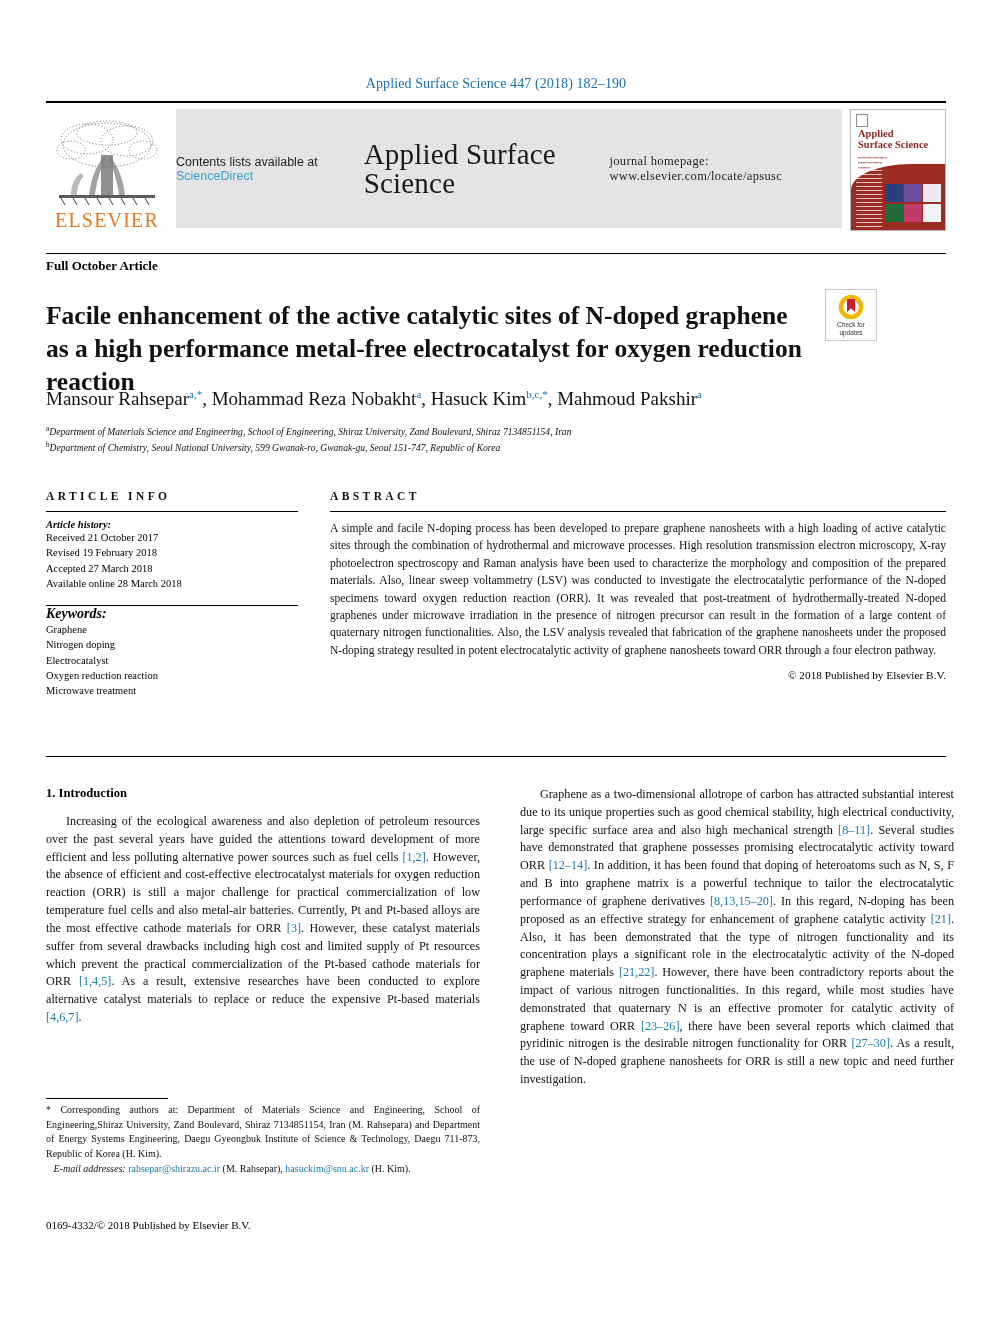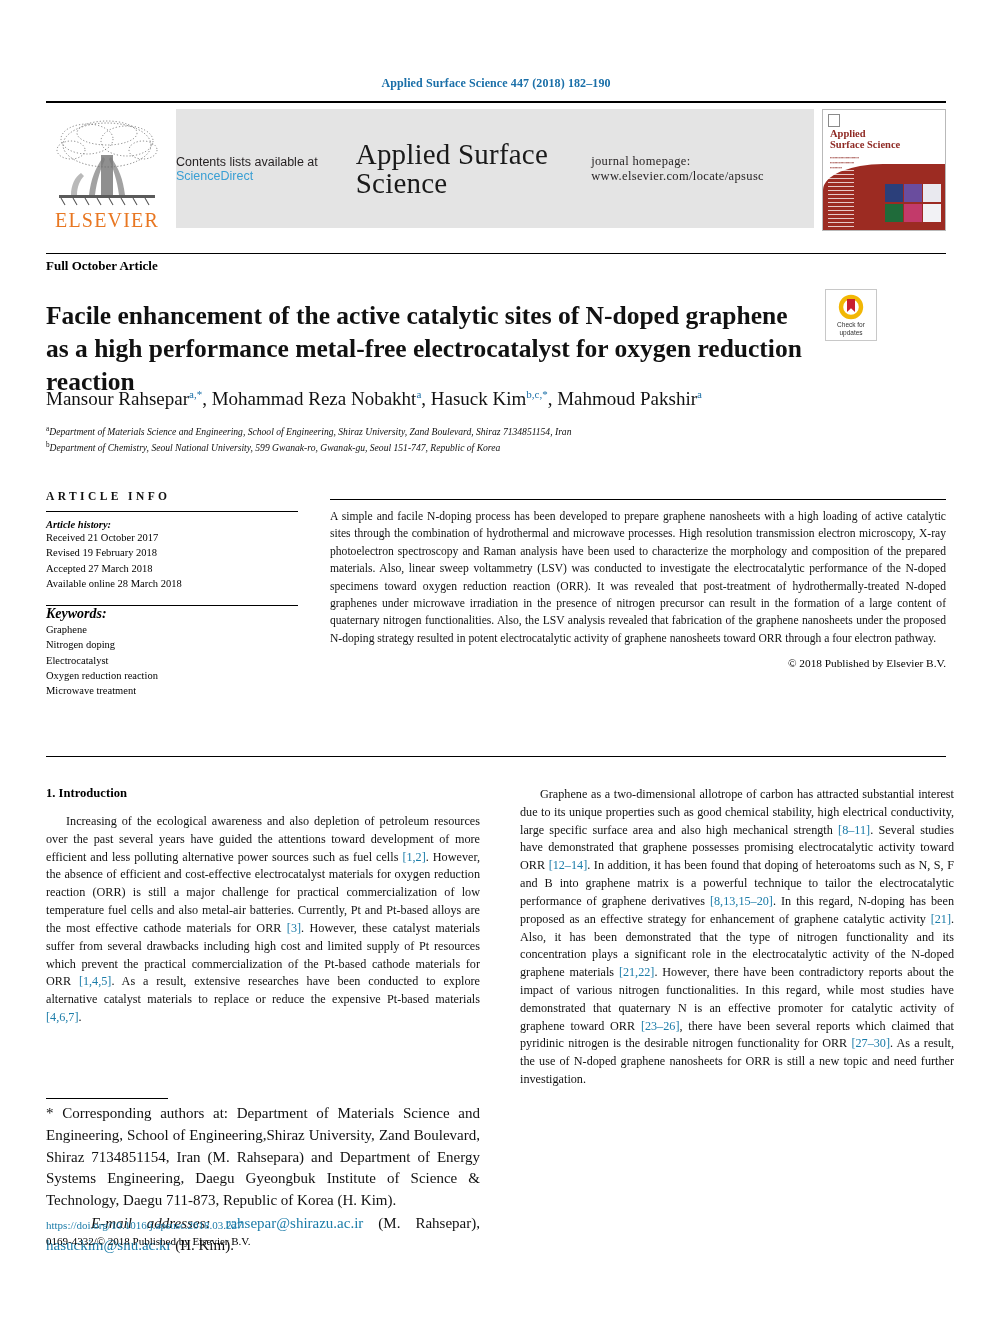--- a/index.html
+++ b/index.html
@@ -23,22 +23,22 @@
   }
 
   
   .runhead {
     position: absolute;
     top: 76px;
     left: 0;
     width: 992px;
     text-align: center;
     font-family: "Liberation Serif", serif;
-    font-weight: bold;
-    font-size: 12px;
+    font-weight: normal;
+    font-size: 14px;
     color: #1a6fa8;
     letter-spacing: .1px;
   }
 
   
   .banner {
     position: absolute;
     top: 101px;
     left: 46px;
     width: 900px;
@@ -102,21 +102,20 @@
   }
   .cover-thumb {
     flex: 0 0 94px;
     width: 94px;
     height: 120px;
     border: 1px solid #b9b9b9;
     position: relative;
     overflow: hidden;
     background: #ffffff;
     align-self: flex-start;
-    padding-left: 28px;
   }
   .cov-top { position:absolute; top:0; left:0; right:0; height:58px; background:#ffffff; }
   .cov-mark { position:absolute; top:4px; left:5px; width:10px; height:11px; border:1px solid #8a8a8a; }
   .cov-title {
     position: absolute; top: 18px; left: 7px; right: 5px;
     font-family: "Liberation Serif", serif;
     font-size: 10.5px; font-weight: bold; color: #8f2a24; line-height: 1.05;
   }
   .cov-sub {
     position:absolute; top:46px; left:7px; right:6px;
@@ -256,21 +255,21 @@
   }
   .ref { color: #1a7ba8; }
 
   
   .footnotes {
     position: absolute;
     top: 1098px; left: 46px; width: 434px;
   }
   .fn-rule { border-top: 1px solid #000; width: 122px; margin-bottom: 4px; }
   .fn {
-    font-size: 15px;
+    font-size: 10px;
     line-height: 1.45;
     text-align: justify;
     color: #111;
   }
   .fn-email { margin-top: 1px; }
   .fn-email i { font-style: italic; }
   .link { color: #1a7ba8; }
 
   .doi-block {
     position: absolute;
@@ -404,20 +403,21 @@
           <div class="kw-title">Keywords:</div>
           <div class="kw-line">Graphene</div>
           <div class="kw-line">Nitrogen doping</div>
           <div class="kw-line">Electrocatalyst</div>
           <div class="kw-line">Oxygen reduction reaction</div>
           <div class="kw-line">Microwave treatment</div>
         </div>
       </div>
 
       <div class="ib-right">
+        <div class="sec-label">ABSTRACT</div>
         <div class="thinrule"></div>
         <div class="abstract-text">A simple and facile N-doping process has been developed to prepare graphene nanosheets with a high loading of active catalytic sites through the combination of hydrothermal and microwave processes. High resolution transmission electron microscopy, X-ray photoelectron spectroscopy and Raman analysis have been used to characterize the morphology and composition of the prepared materials. Also, linear sweep voltammetry (LSV) was conducted to investigate the electrocatalytic performance of the N-doped specimens toward oxygen reduction reaction (ORR). It was revealed that post-treatment of hydrothermally-treated N-doped graphenes under microwave irradiation in the presence of nitrogen precursor can result in the formation of a large content of quaternary nitrogen functionalities. Also, the LSV analysis revealed that fabrication of the graphene nanosheets under the proposed N-doping strategy resulted in potent electrocatalytic activity of graphene nanosheets toward ORR through a four electron pathway.</div>
         <div class="copyline">© 2018 Published by Elsevier B.V.</div>
       </div>
 
     </div>
   </div>
 
   <div class="artrule" style="top:756px;"></div>
 
@@ -437,17 +437,16 @@
     <div class="fn fn-email">
       &nbsp;&nbsp;&nbsp;<i>E-mail addresses:</i>
       <span class="link">rahsepar@shirazu.ac.ir</span>
       <span>(M. Rahsepar),</span>
       <span class="link">hasuckim@snu.ac.kr</span>
       <span>(H. Kim).</span>
     </div>
   </div>
 
   <div class="doi-block">
-    <div class="doi-link">https://doi.org/10.1016/j.apsusc.2018.03.227</div>
     <div>0169-4332/© 2018 Published by Elsevier B.V.</div>
   </div>
 
 </div>
 
 </body></html>

